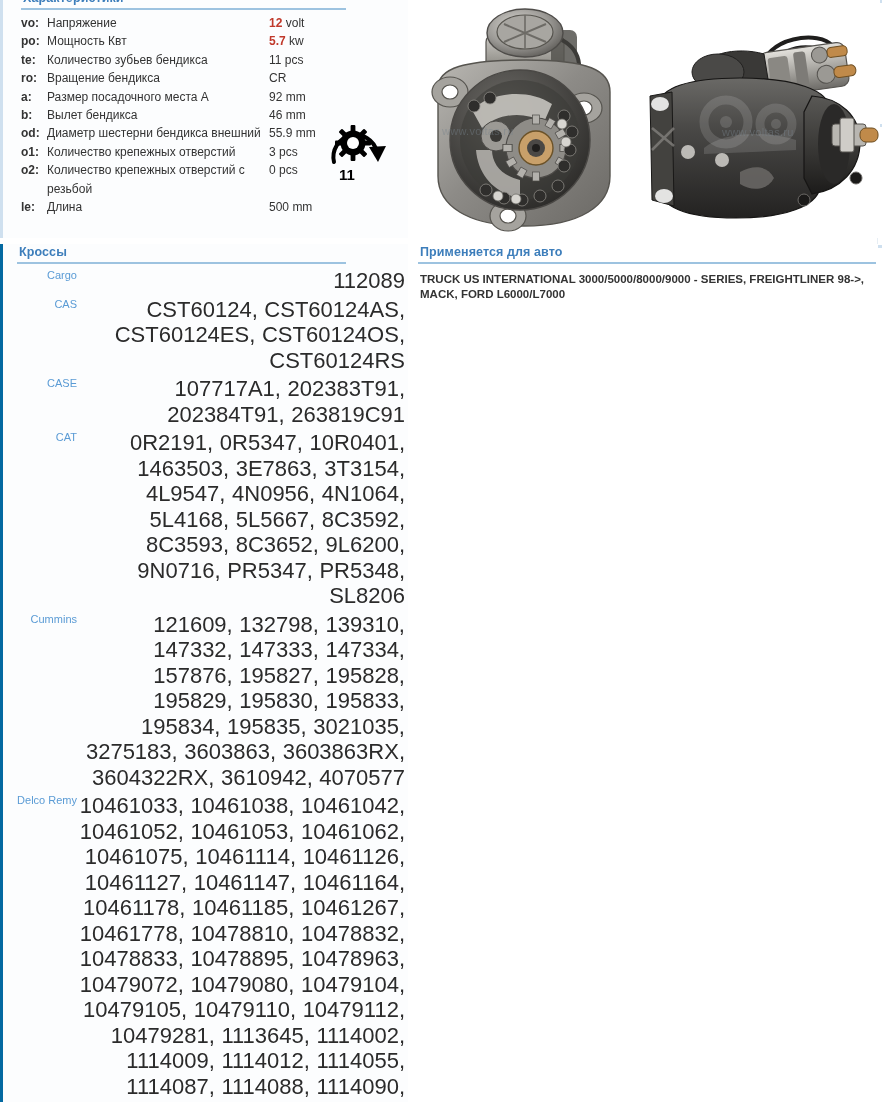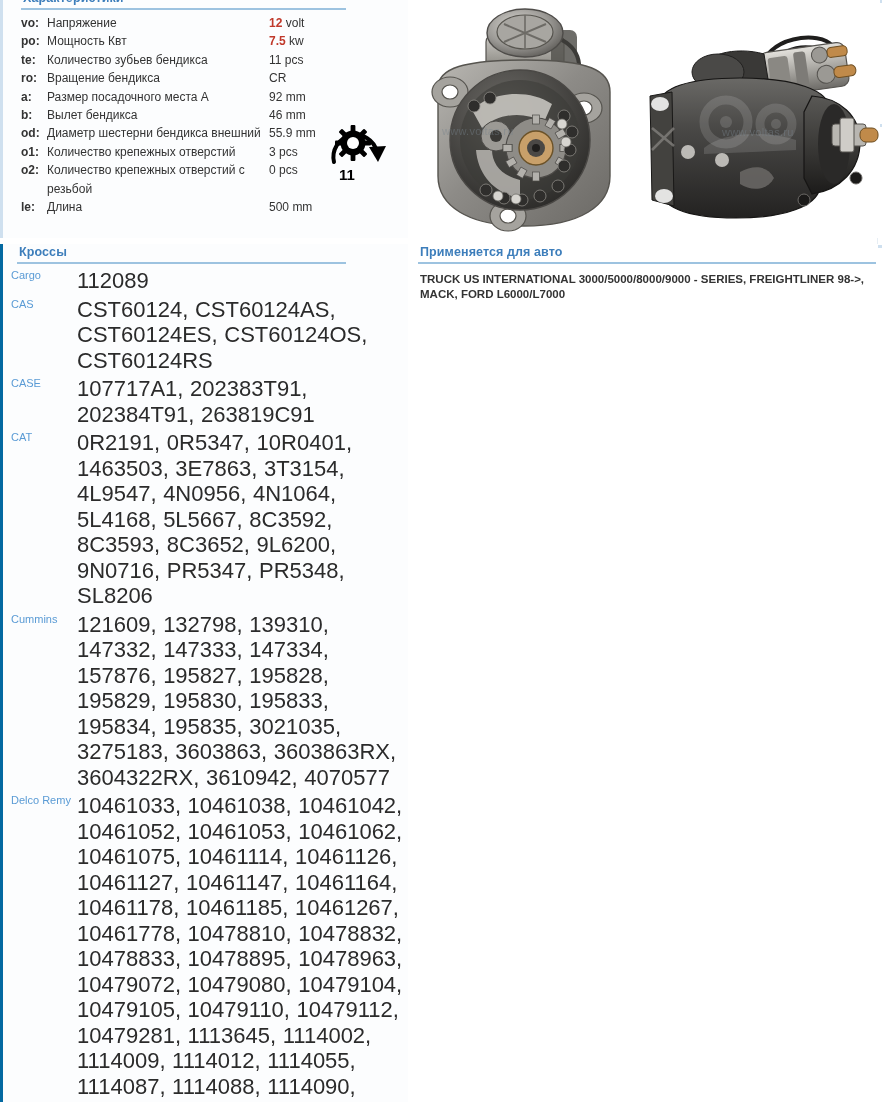--- a/index.html
+++ b/index.html
@@ -151,20 +151,21 @@
 
   table.cross {
     border-collapse: collapse;
     width: 394px;
     margin-left: 8px;
     table-layout: fixed;
   }
   table.cross td {
     vertical-align: top;
     padding: 0 0 3px 0;
+    text-align: right;
   }
   td.cr-brand {
     width: 66px;
     font-size: 11px;
     line-height: 14px;
     color: #5a9bd5;
     padding-top: 4px;
     padding-right: 4px;
     word-wrap: break-word;
   }
@@ -216,21 +217,21 @@
       <table class="spec">
         <tbody>
           <tr>
             <td class="sp-key">vo:</td>
             <td class="sp-name">Напряжение</td>
             <td class="sp-val"><span class="hl">12</span> <span>volt</span></td>
           </tr>
           <tr>
             <td class="sp-key">po:</td>
             <td class="sp-name">Мощность Квт</td>
-            <td class="sp-val"><span class="hl">7.5</span> <span>kw</span></td>
+            <td class="sp-val"><span class="hl">5.7</span> <span>kw</span></td>
           </tr>
           <tr>
             <td class="sp-key">te:</td>
             <td class="sp-name">Количество зубьев бендикса</td>
             <td class="sp-val"><span>11</span> <span>pcs</span></td>
           </tr>
           <tr>
             <td class="sp-key">ro:</td>
             <td class="sp-name">Вращение бендикса</td>
             <td class="sp-val"><span>CR</span> <span></span></td>

